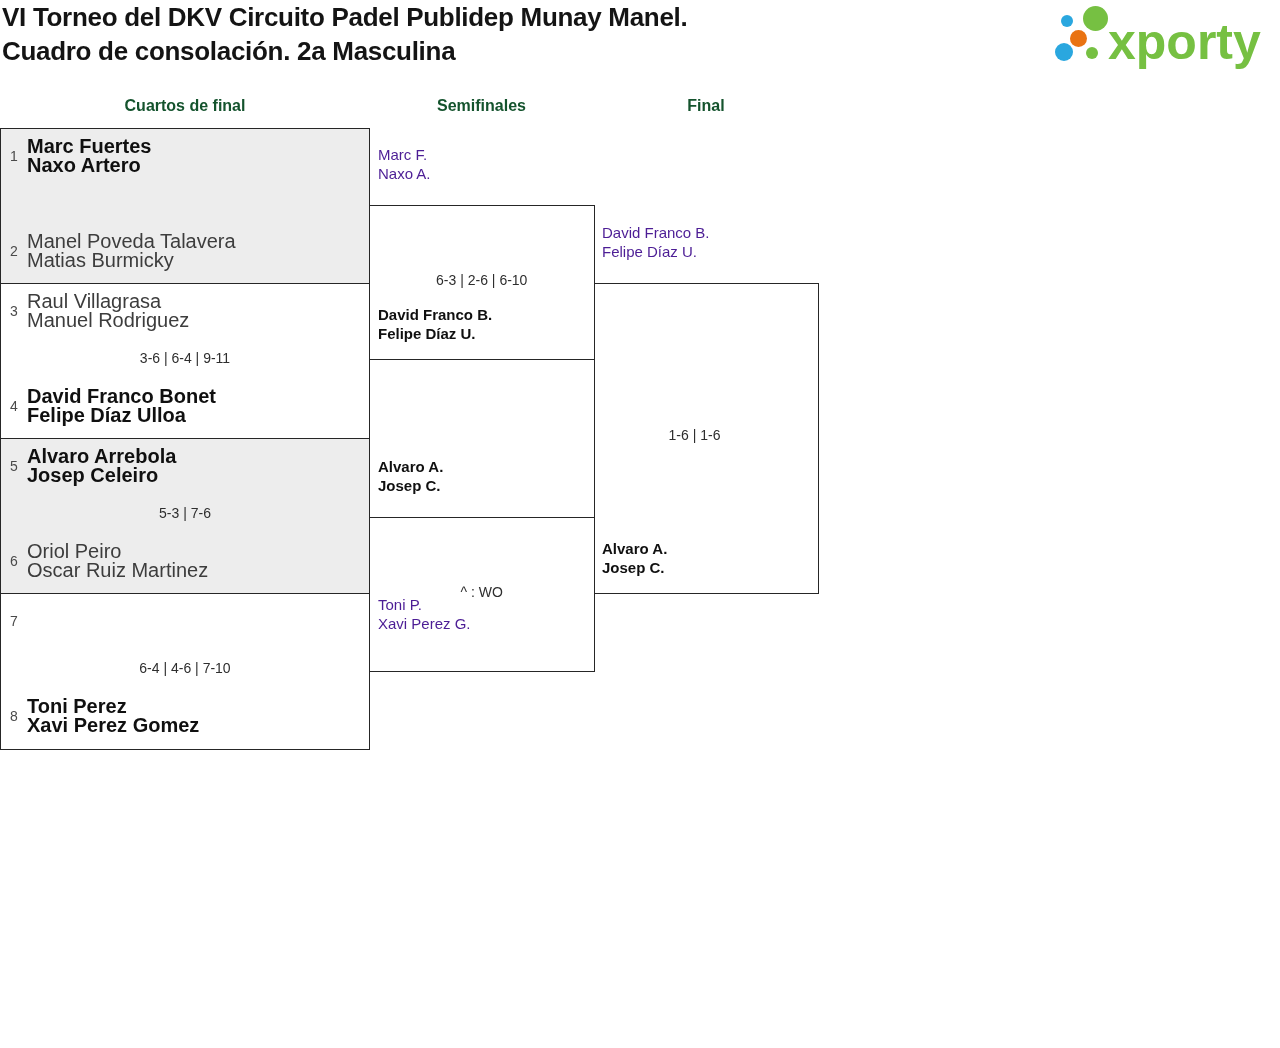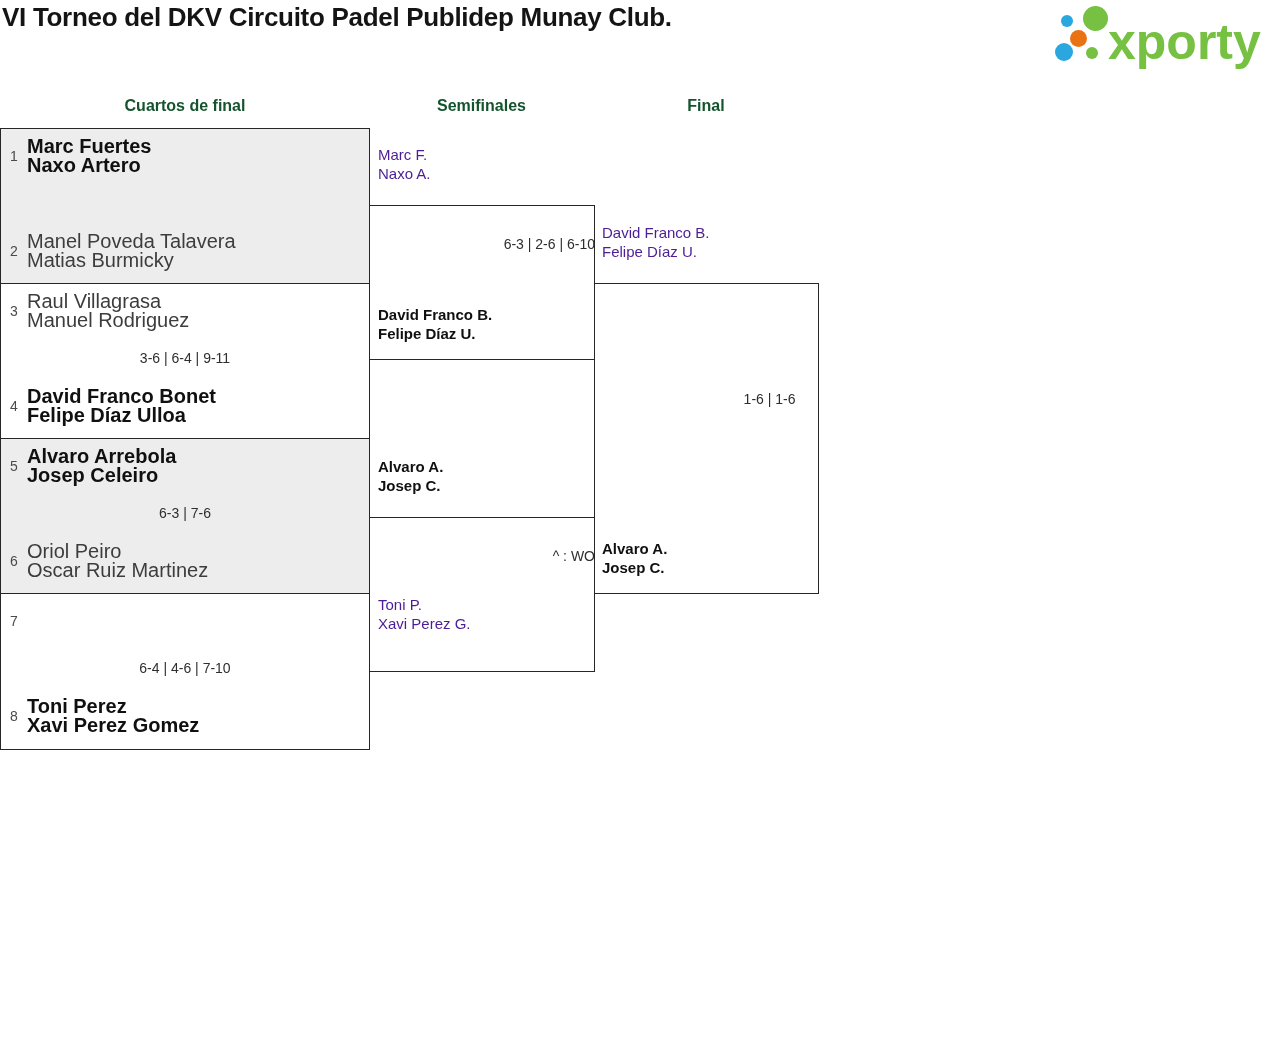--- a/index.html
+++ b/index.html
@@ -56,41 +56,42 @@
   }
 
   
   .mbox{position:absolute;border:1.5px solid #262626;box-sizing:border-box;background:transparent;}
   .sf1-box{left:368.5px;top:205px;width:226.5px;height:155px;}
   .sf2-box{left:368.5px;top:517px;width:226.5px;height:155px;}
   .f-box  {left:593.5px;top:283px;width:225.5px;height:311px;}
 
   .flow-names{position:absolute;font-size:15px;line-height:18.5px;color:#4c1d95;}
   .flow-names.bold{font-weight:700;color:#101010;}
-  .flow-score{position:absolute;text-align:right;font-size:14px;color:#2e2e2e;}
+  .flow-score{position:absolute;text-align:center;font-size:14px;color:#2e2e2e;margin-top:36px;}
 
   .sf1-top{left:378px;top:146px;}
   .sf1-score{left:368.5px;top:236px;width:226.5px;}
   .sf1-bot{left:378px;top:306px;}
 
   .sf2-top{left:378px;top:458px;}
   .sf2-score{left:368.5px;top:548px;width:226.5px;}
   .sf2-bot{left:378px;top:596px;}
 
   .f-top{left:602px;top:224px;}
   .f-score{left:593.5px;top:391px;width:202px;}
   .f-bot{left:602px;top:540px;}
 </style>
 </head>
 <body>
 
 <div class="canvas">
 
   <div class="title">
-    <div>VI Torneo del DKV Circuito Padel Publidep Munay Club.</div>
+    <div>VI Torneo del DKV Circuito Padel Publidep Munay Manel.</div>
+    <div>Cuadro de consolación. 2a Masculina</div>
   </div>
 
   <div class="logo">
     <span class="dot d-blue-sm"></span>
     <span class="dot d-green-lg"></span>
     <span class="dot d-orange"></span>
     <span class="dot d-blue-md"></span>
     <span class="dot d-green-sm"></span>
     <span class="logo-text">xporty</span>
   </div>
@@ -125,21 +126,21 @@
       <div>Felipe Díaz Ulloa</div>
     </div>
   </div>
 
   <div class="block gray qf3">
     <div class="seed s-top">5</div>
     <div class="names n-top bold">
       <div>Alvaro Arrebola</div>
       <div>Josep Celeiro</div>
     </div>
-    <div class="qscore">6-3 | 7-6</div>
+    <div class="qscore">5-3 | 7-6</div>
     <div class="seed s-bot">6</div>
     <div class="names n-bot">
       <div>Oriol Peiro</div>
       <div>Oscar Ruiz Martinez</div>
     </div>
   </div>
 
   <div class="block qf4">
     <div class="seed s-top">7</div>
     <div class="qscore">6-4 | 4-6 | 7-10</div>

